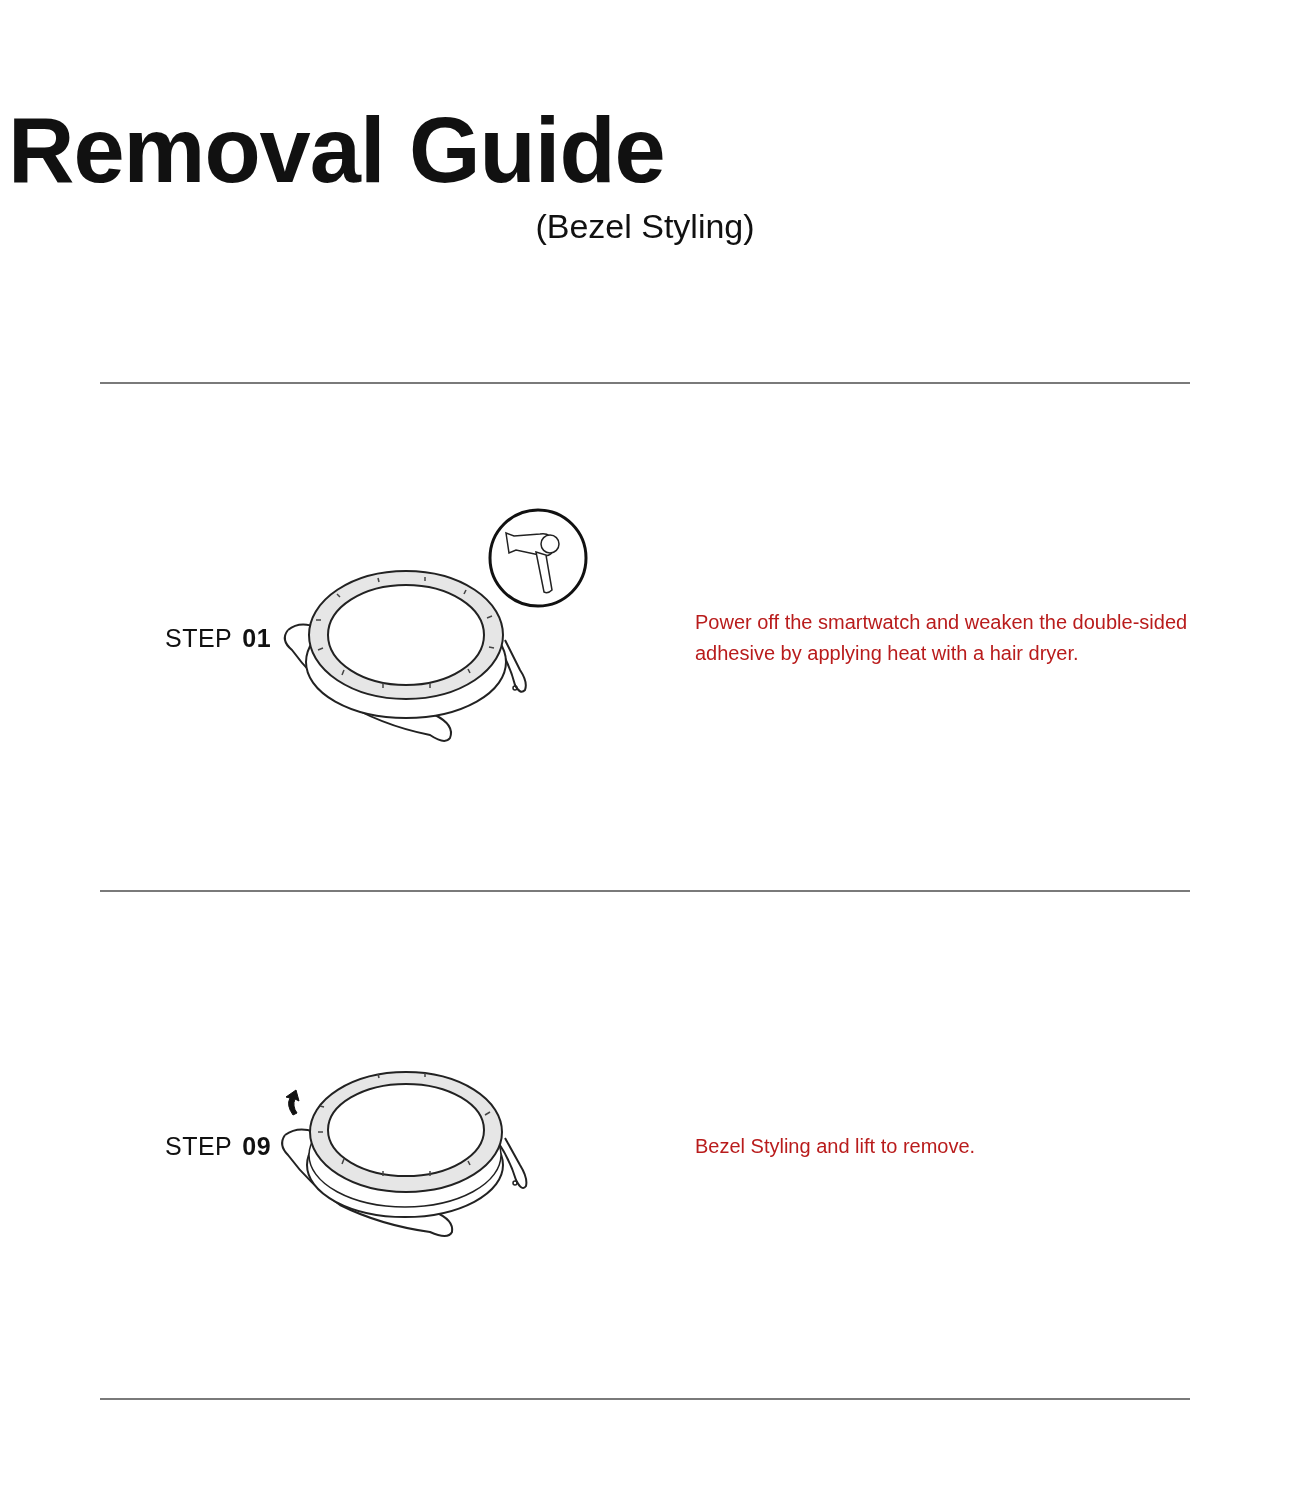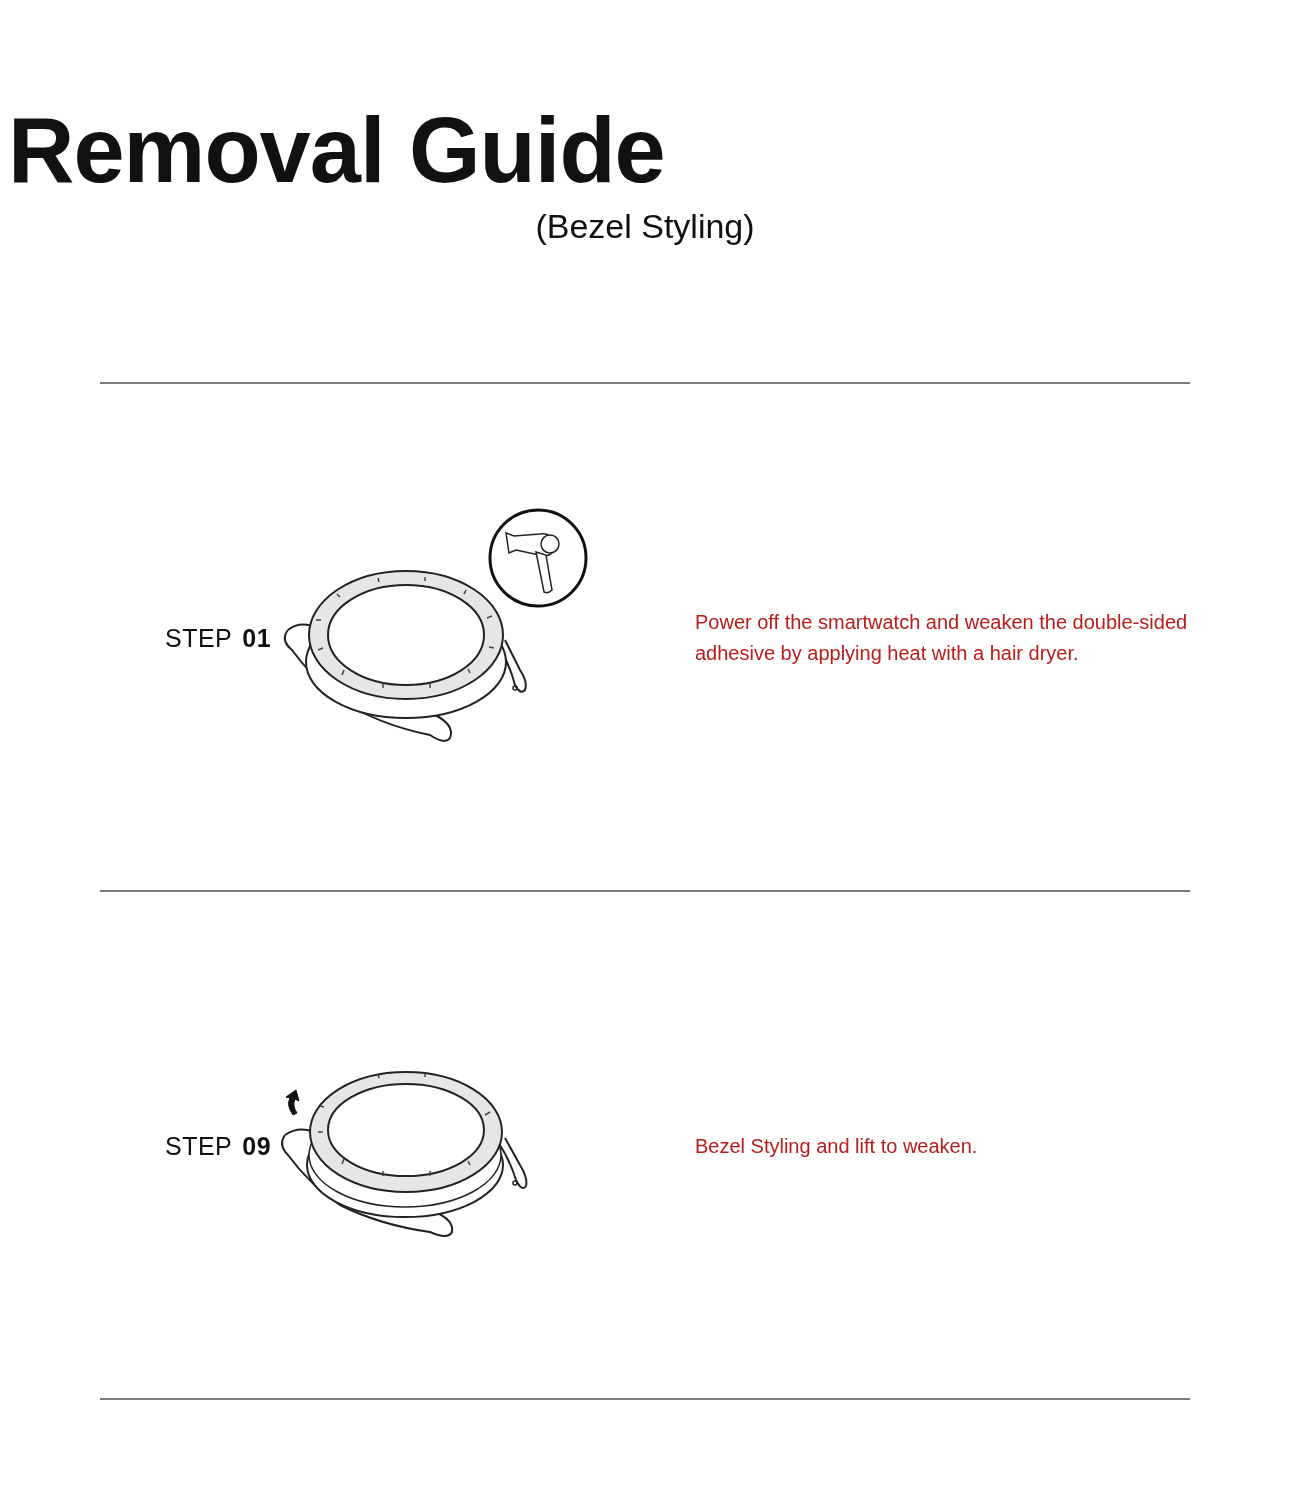--- a/index.html
+++ b/index.html
@@ -90,15 +90,15 @@
     <line x1="160" y1="116" x2="160" y2="111"></line>
     <line x1="113" y1="116" x2="113" y2="111"></line>
     <line x1="72" y1="104" x2="74" y2="99"></line>
     <line x1="48" y1="72" x2="53" y2="72"></line>
     <line x1="50" y1="46" x2="54" y2="47"></line>
   </g>
 
   <path d="M23 55 Q16 45 20 38 L16 37 L26 30 L29 41 L25 39 Q22 46 27 53 Z" fill="#111" stroke="#111" stroke-width="1"></path>
 </svg>
 
-<div class="step-desc" style="top:1131px;">Bezel Styling and lift to weaken.</div>
+<div class="step-desc" style="top:1131px;">Bezel Styling and lift to remove.</div>
 
 <div class="divider" style="top:1398px;"></div>
 
 </body></html>

